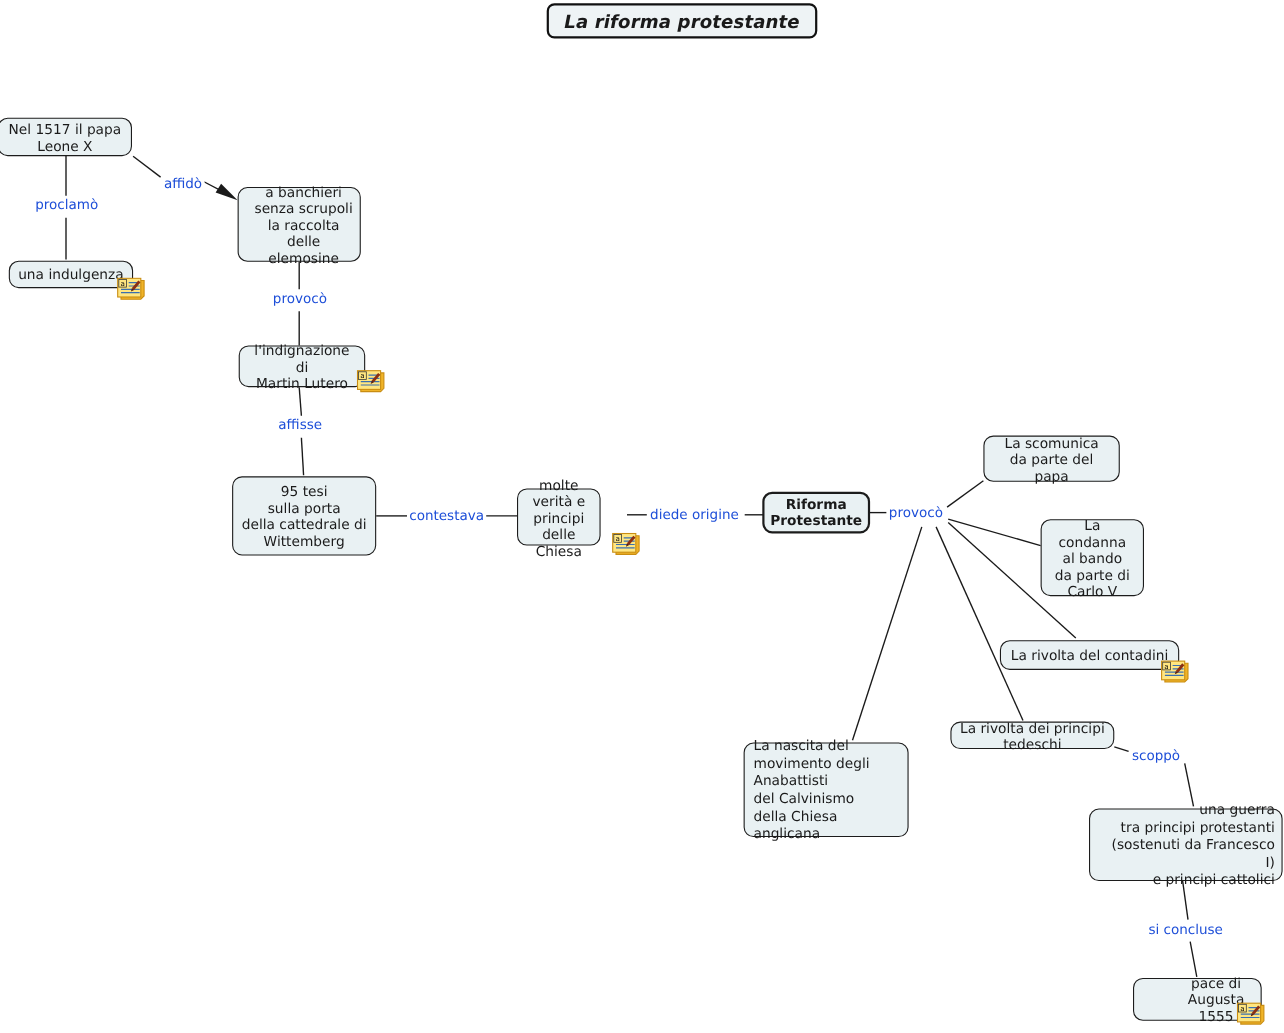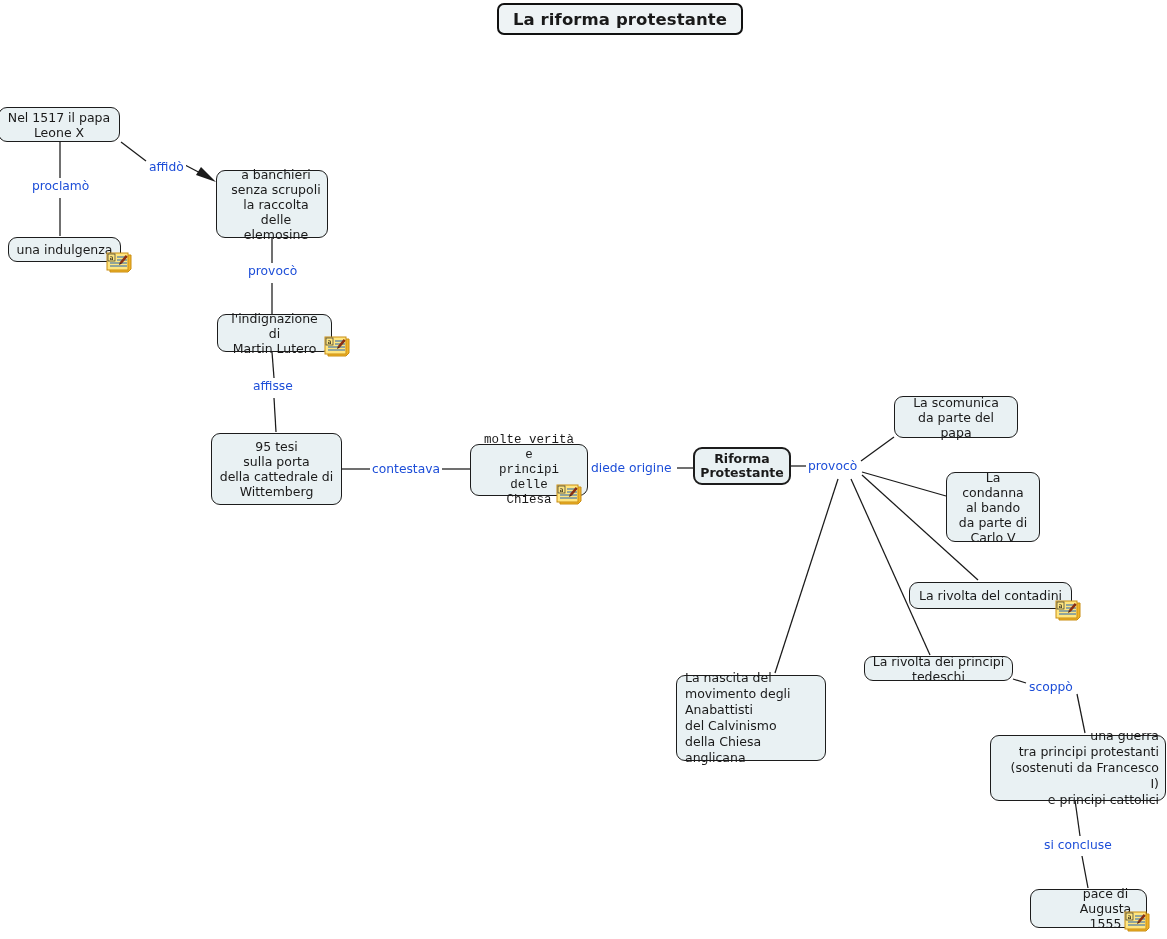--- a/index.html
+++ b/index.html
@@ -49,20 +49,21 @@
     justify-content: flex-start;
     padding-left: 8px;
   }
   .node.title-node {
     background: #eef3f5;
     border: 2px solid #111111;
     border-radius: 7px;
     font-weight: bold;
     font-size: 16.5px;
     letter-spacing: 0.1px;
+    font-style: italic;
   }
   .node.emphasis {
     border-width: 2px;
     font-weight: bold;
     font-size: 12.5px;
     line-height: 14px;
   }
   .link-label {
     position: absolute;
     font-size: 12.3px;
@@ -173,21 +174,21 @@
         <polygon points="15,11 17.6,11 16.3,14" fill="#5a1d0a"></polygon>
       </g>
     </svg>
   </span>
 
   <div class="node" style="left:211px; top:433px; width:131px; height:72px;">95 tesi
 sulla porta
 della cattedrale di
 Wittemberg</div>
 
-  <div class="node" style="left:470px; top:444px; width:118px; height:52px;font-family:Liberation Mono, monospace;">molte verità e
+  <div class="node" style="left:470px; top:444px; width:76px; height:52px;">molte verità e
 principi delle
 Chiesa</div>
   <span class="note-icon" style="left:556px; top:484px;">
     <svg viewBox="0 0 27 22" width="27" height="22">
       <polygon points="4,3 25,3 25,17 22,20 4,20" fill="#f0b429" stroke="#c98d12" stroke-width="1"></polygon>
       <rect x="1" y="1" width="21" height="17" fill="#ffe680" stroke="#c98d12" stroke-width="1"></rect>
       <rect x="2" y="2" width="7" height="7" fill="#ffe680" stroke="#333" stroke-width="0.7"></rect>
       <text x="5.5" y="8" font-family="DejaVu Sans, sans-serif" font-size="6.5" text-anchor="middle" fill="#111">a</text>
       <g stroke="#3a6fb0" stroke-width="1.1">
         <line x1="11" y1="5" x2="21" y2="5"></line>

